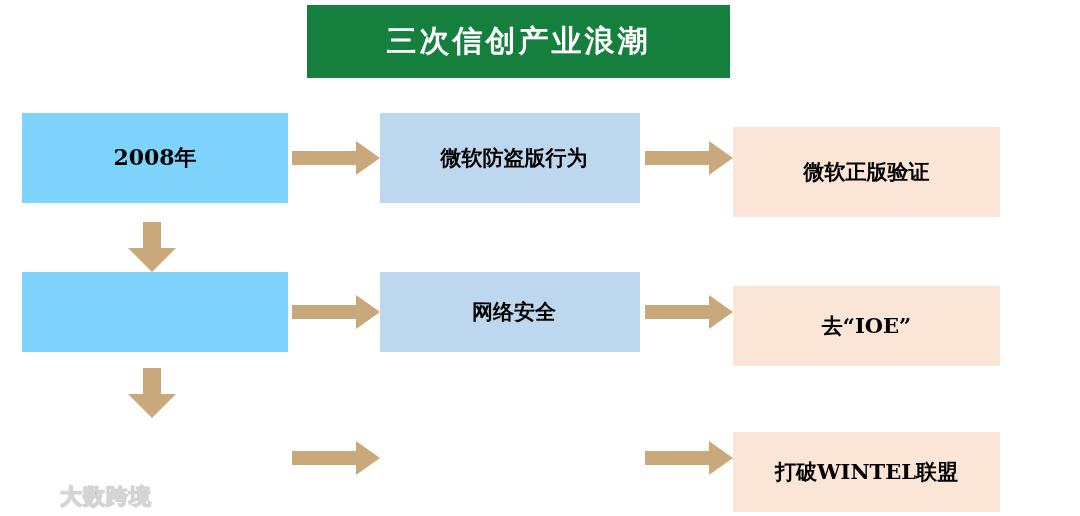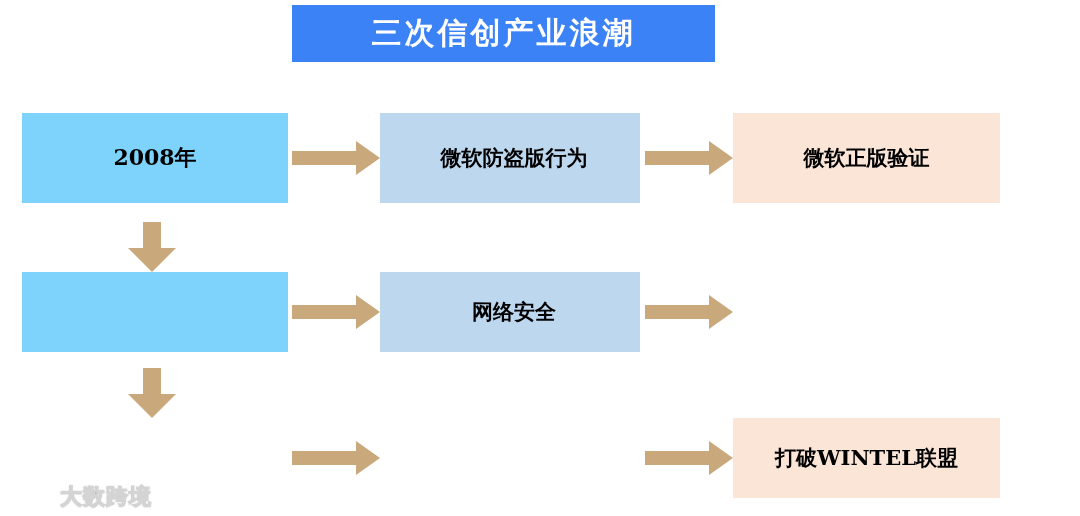--- a/index.html
+++ b/index.html
@@ -14,25 +14,25 @@
     position: relative;
     width: 1080px;
     height: 516px;
     background: #ffffff;
     overflow: hidden;
   }
 
   
   .title-banner {
     position: absolute;
-    left: 292px;
+    left: 307px;
     top: 5px;
     width: 423px;
-    height: 57px;
-    background: #3b82f6;
+    height: 73px;
+    background: #15803d;
     display: flex;
     align-items: center;
     justify-content: center;
     box-sizing: border-box;
   }
   .title-text {
     color: #ffffff;
     font-size: 30px;
     font-weight: bold;
     letter-spacing: 3px;
@@ -69,20 +69,21 @@
     font-family: "DejaVu Serif", "Liberation Serif", serif;
     padding-left: 8px;
   }
   .box-peach {
     background: #FBE5D6;
     left: 733px;
     width: 267px;
     font-size: 21px;
     font-weight: bold;
     font-family: "DejaVu Serif", "Liberation Serif", serif;
+    margin-top: 14px;
   }
 
   .row1 { top: 113px;  height: 90px; }
   .row2 { top: 272px;  height: 80px; }
   .row3 { top: 418px;  height: 80px; }
 
   .box-line { display: block; white-space: nowrap; }
   .box-line.year { font-size: 22px; }
 
   
@@ -229,20 +230,23 @@
 
   <div class="box box-blue row2">
     <span class="box-line">网络安全</span>
   </div>
 
   <div class="h-arrow ha-2-2">
     <span class="shaft"></span>
     <span class="head"></span>
   </div>
 
+  <div class="box box-peach row2">
+    <span class="box-line">去“IOE”</span>
+  </div>
 
   <div class="v-arrow va-2">
     <span class="shaft"></span>
     <span class="head"></span>
   </div>
 
 
   <div class="h-arrow ha-3-1">
     <span class="shaft"></span>
     <span class="head"></span>

